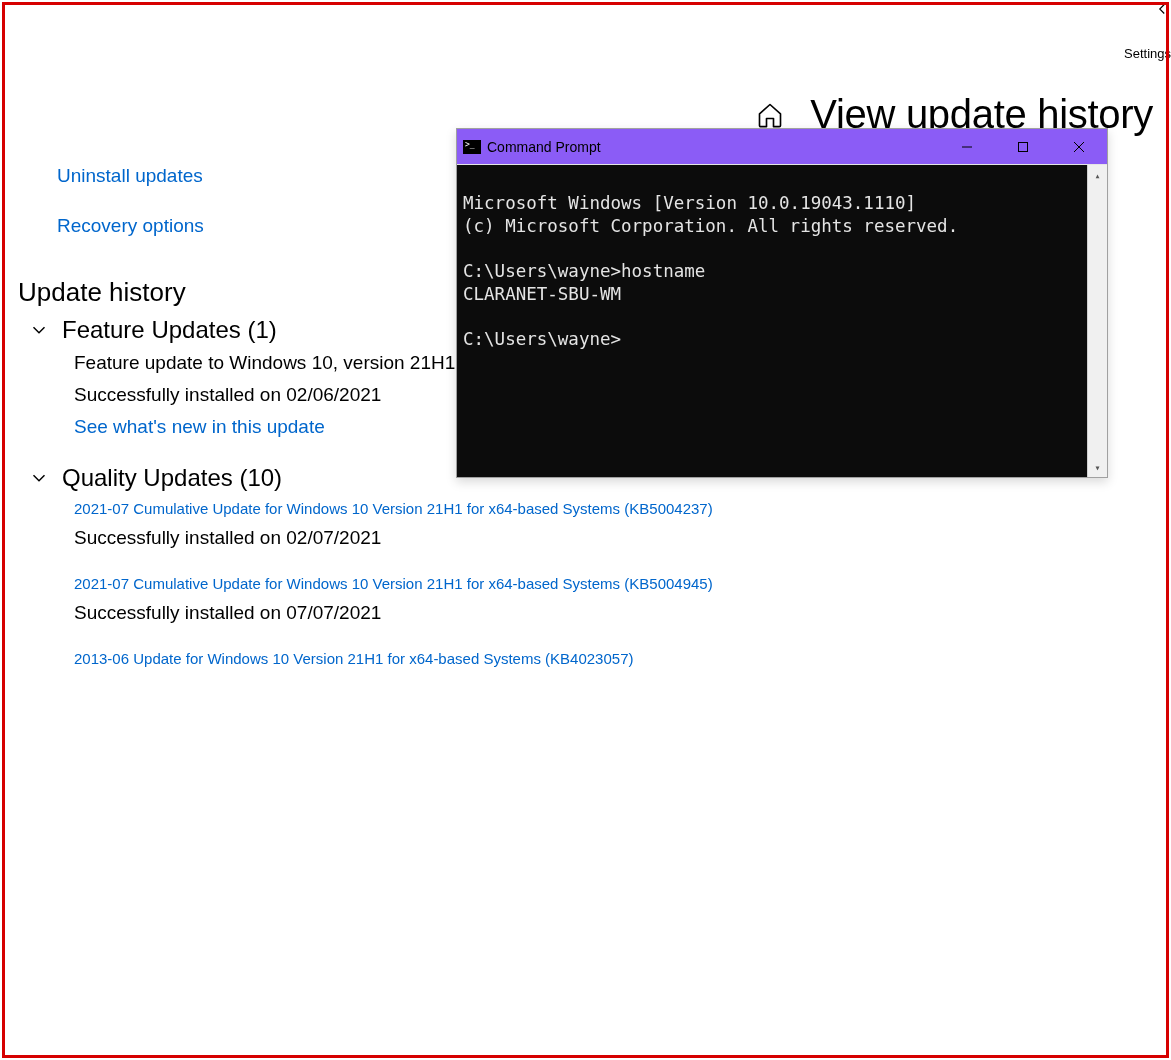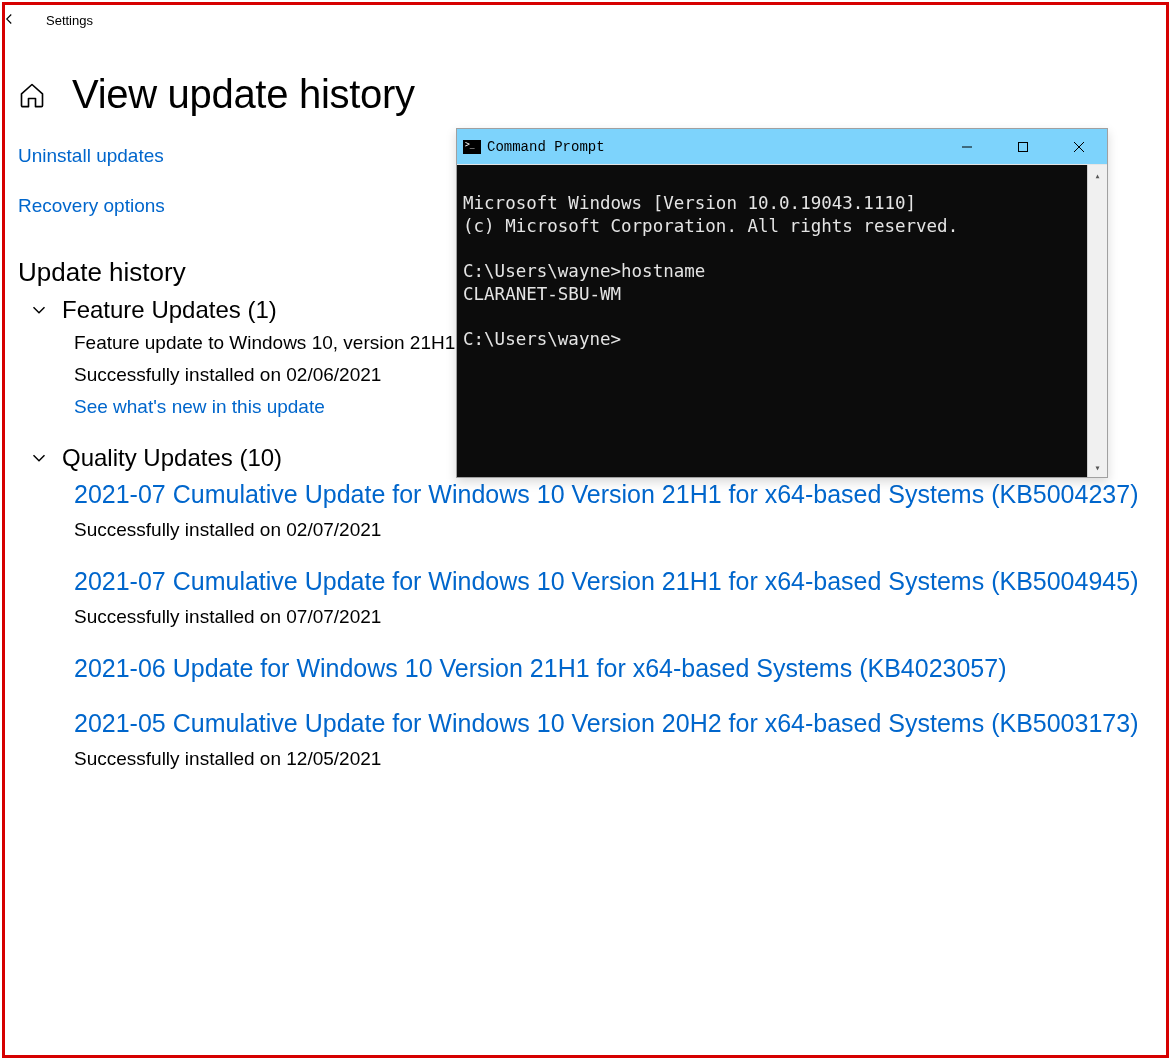--- a/index.html
+++ b/index.html
@@ -19,47 +19,50 @@
       z-index: 100;
     }
     
     .settings-topbar {
       display: flex;
       align-items: flex-end;
       height: 28px;
       padding-left: 0;
       gap: 28px;
       font-size: 13px;
+      flex-direction: column;
     }
     .back-arrow {
       width: 18px; height: 18px;
       display: flex; align-items: center; justify-content: center;
       cursor: pointer;
     }
     .content { padding: 8px 18px 18px; }
     .page-header {
       display: flex;
       align-items: center;
       gap: 26px;
-      margin-top: 36px;
+      margin-top: 56px;
       margin-bottom: 28px;
+      justify-content: flex-end;
     }
     .home-ico { width: 28px; height: 28px; display:flex; align-items:center; justify-content:center; }
     .page-title {
       font-size: 40px;
       font-weight: 400;
       letter-spacing: -0.3px;
     }
     .link {
       color: #0066cc;
       text-decoration: none;
       font-size: 19px;
       display: inline-block;
       margin-bottom: 28px;
       cursor: pointer;
+      margin-left: 39px;
     }
     .section-heading {
       font-size: 26px;
       font-weight: 400;
       margin-top: 12px;
       margin-bottom: 8px;
     }
     .group-row {
       display: flex;
       align-items: center;
@@ -73,21 +76,21 @@
     }
     .chevron { width: 22px; height: 22px; display:flex; align-items:center; justify-content:center; }
     .items { margin-left: 56px; }
     .item { margin-bottom: 26px; }
     .item-title-dark {
       font-size: 19px;
       color: #000;
       margin-bottom: 10px;
     }
     .item-title-link {
-      font-size: 25px;
+      font-size: 15px;
       color: #0066cc;
       margin-bottom: 10px;
       cursor: pointer;
     }
     .item-status {
       font-size: 19px;
       color: #000;
       margin-bottom: 10px;
     }
     .item-sublink {
@@ -104,24 +107,23 @@
       border: 1px solid #a0a0a0;
       background: #fff;
       box-shadow: 0 4px 10px rgba(0,0,0,0.15);
       display: flex; flex-direction: column;
       z-index: 50;
     }
     .cmd-titlebar {
       height: 36px;
       display: flex;
       align-items: center;
-      background: #7dd3fc;
+      background: #8b5cf6;
       border-bottom: 1px solid #e5e5e5;
       padding-left: 6px;
-      font-family: Liberation Mono, monospace;
     }
     .cmd-appicon {
       width: 18px; height: 14px;
       background: #000;
       position: relative;
       margin-right: 6px;
     }
     .cmd-appicon::after {
       content: ">_";
       color: #fff;
@@ -222,27 +224,23 @@
   <div class="items">
     <div class="item">
       <div class="item-title-link">2021-07 Cumulative Update for Windows 10 Version 21H1 for x64-based Systems (KB5004237)</div>
       <div class="item-status">Successfully installed on 02/07/2021</div>
     </div>
     <div class="item">
       <div class="item-title-link">2021-07 Cumulative Update for Windows 10 Version 21H1 for x64-based Systems (KB5004945)</div>
       <div class="item-status">Successfully installed on 07/07/2021</div>
     </div>
     <div class="item">
-      <div class="item-title-link">2021-06 Update for Windows 10 Version 21H1 for x64-based Systems (KB4023057)</div>
-    </div>
-    <div class="item">
-    </div>
-    <div class="item">
-      <div class="item-title-link">2021-05 Cumulative Update for Windows 10 Version 20H2 for x64-based Systems (KB5003173)</div>
-      <div class="item-status">Successfully installed on 12/05/2021</div>
+      <div class="item-title-link">2013-06 Update for Windows 10 Version 21H1 for x64-based Systems (KB4023057)</div>
+    </div>
+    <div class="item">
     </div>
     <div class="item">
     </div>
   </div>
 </div>
 
 <div class="cmd-window">
   <div class="cmd-titlebar">
     <span class="cmd-appicon"></span>
     <span class="cmd-title-text">Command Prompt</span>

